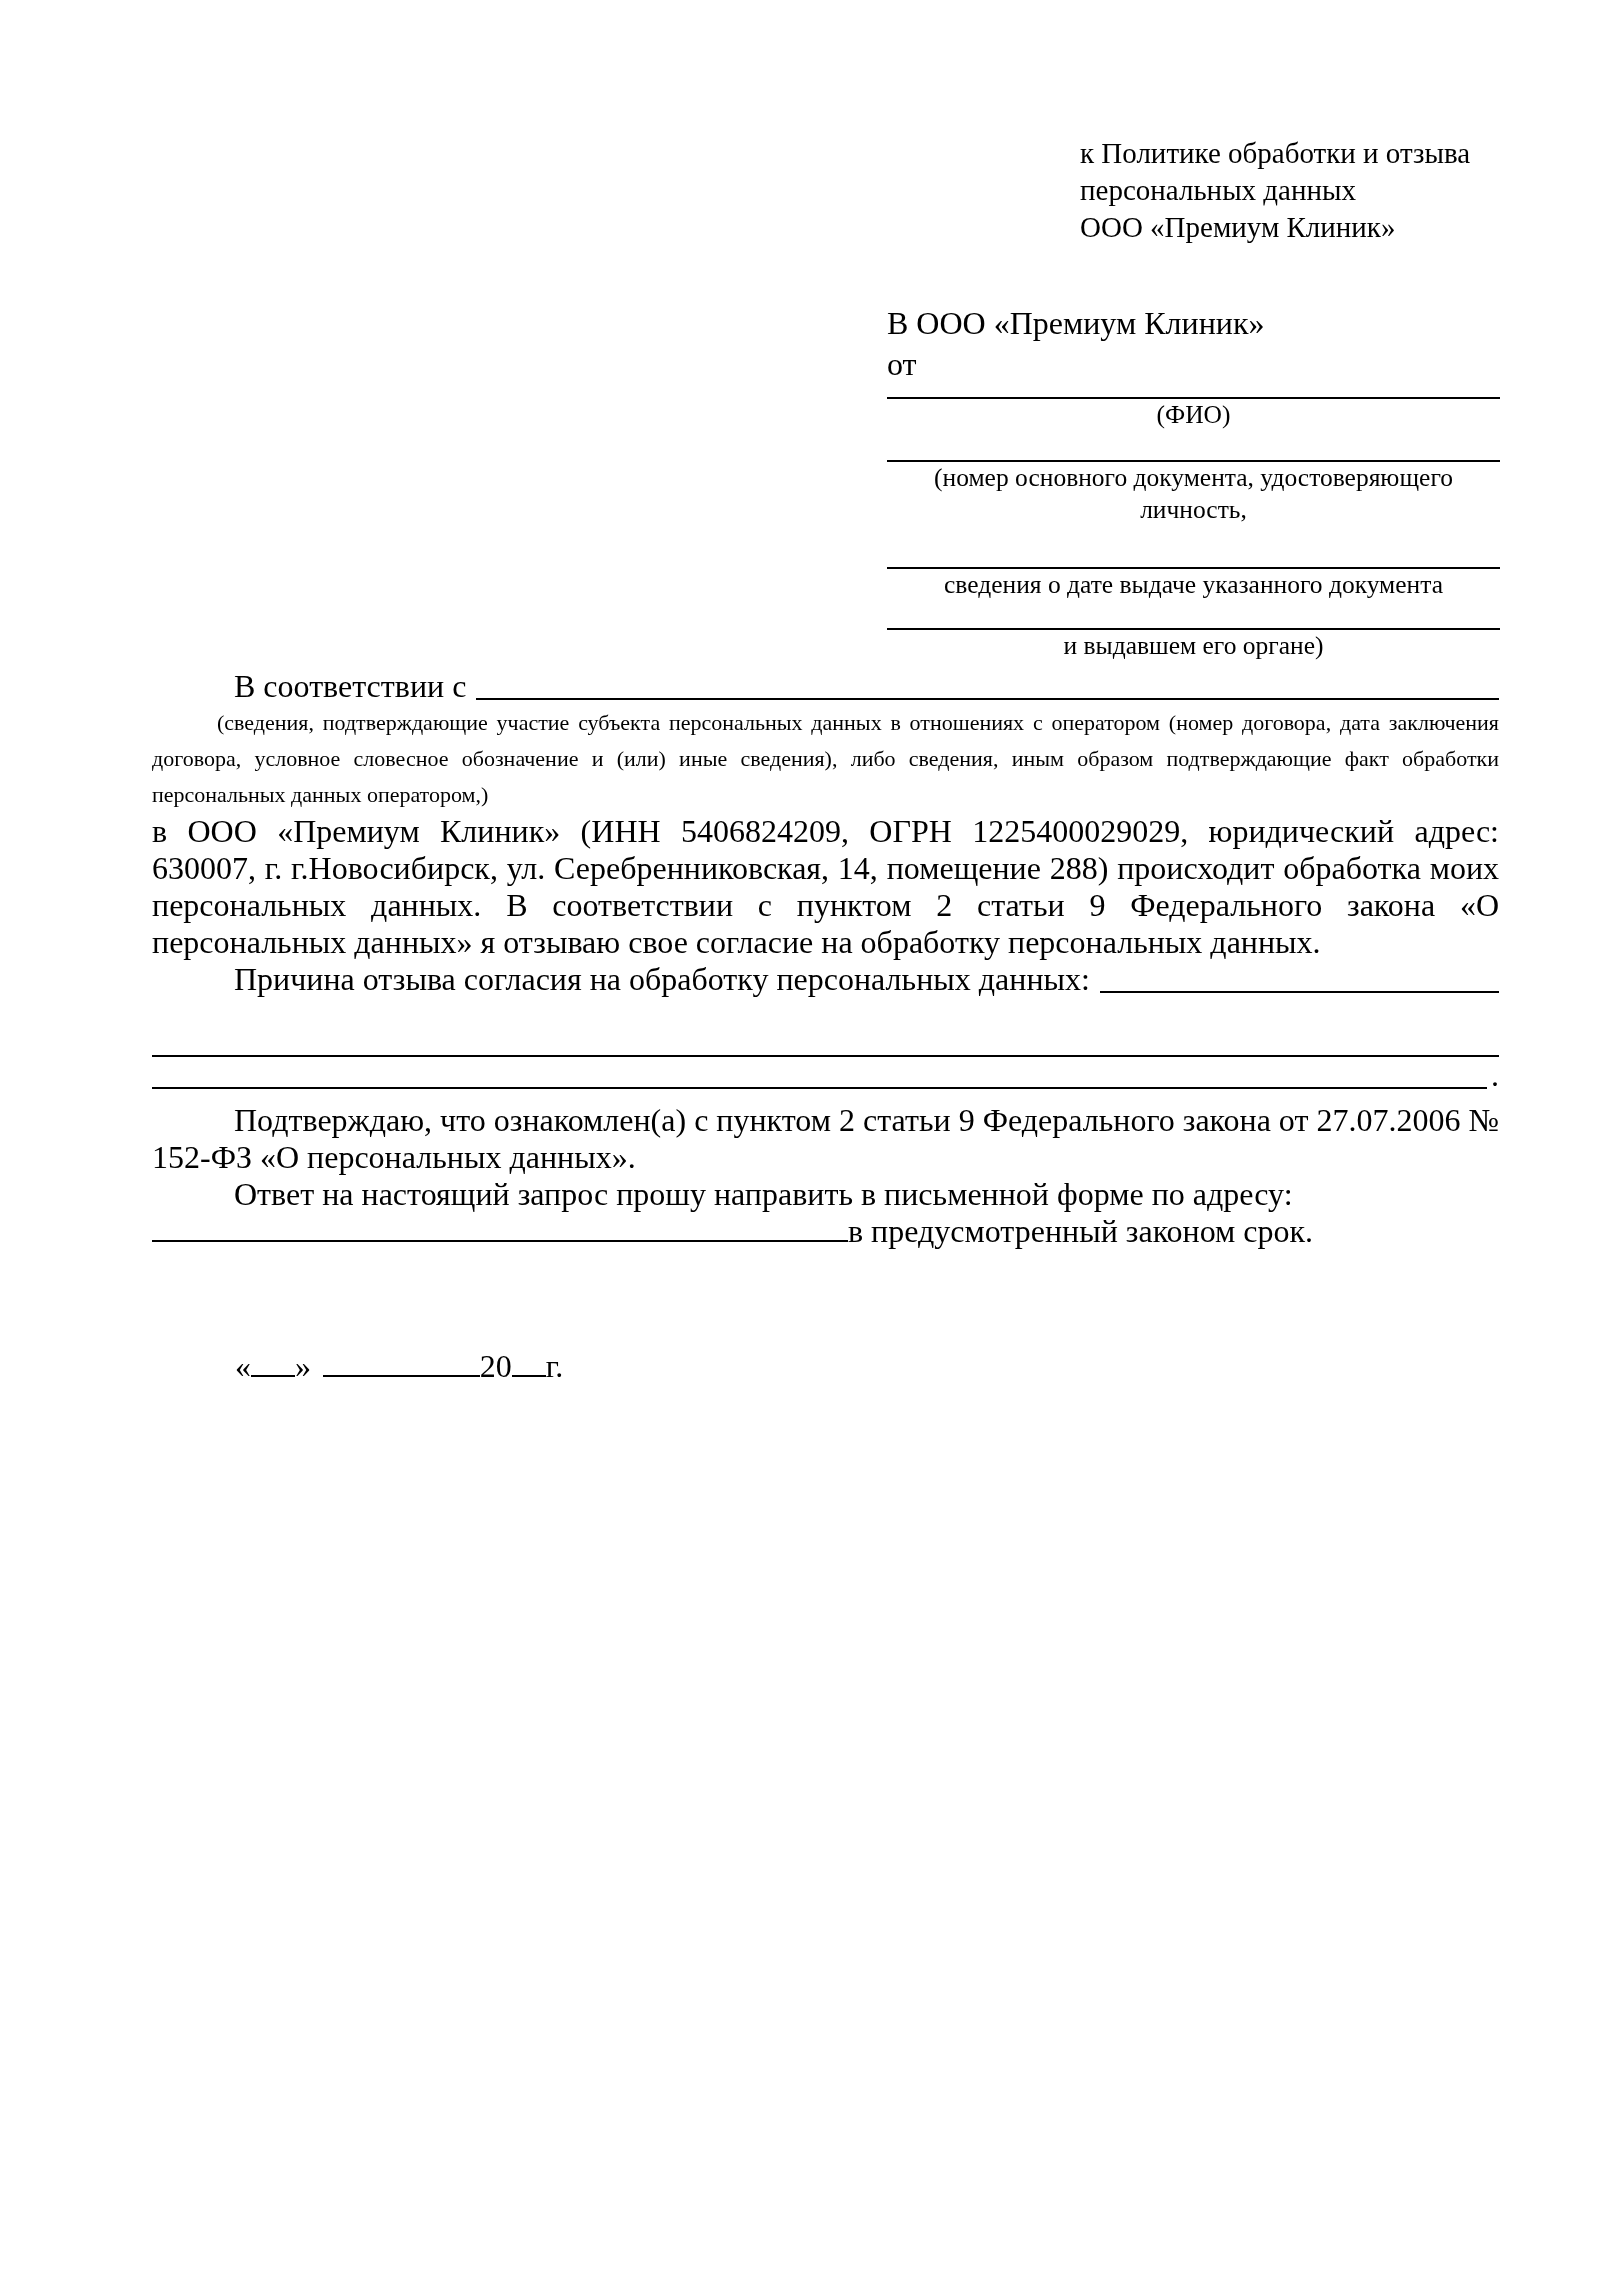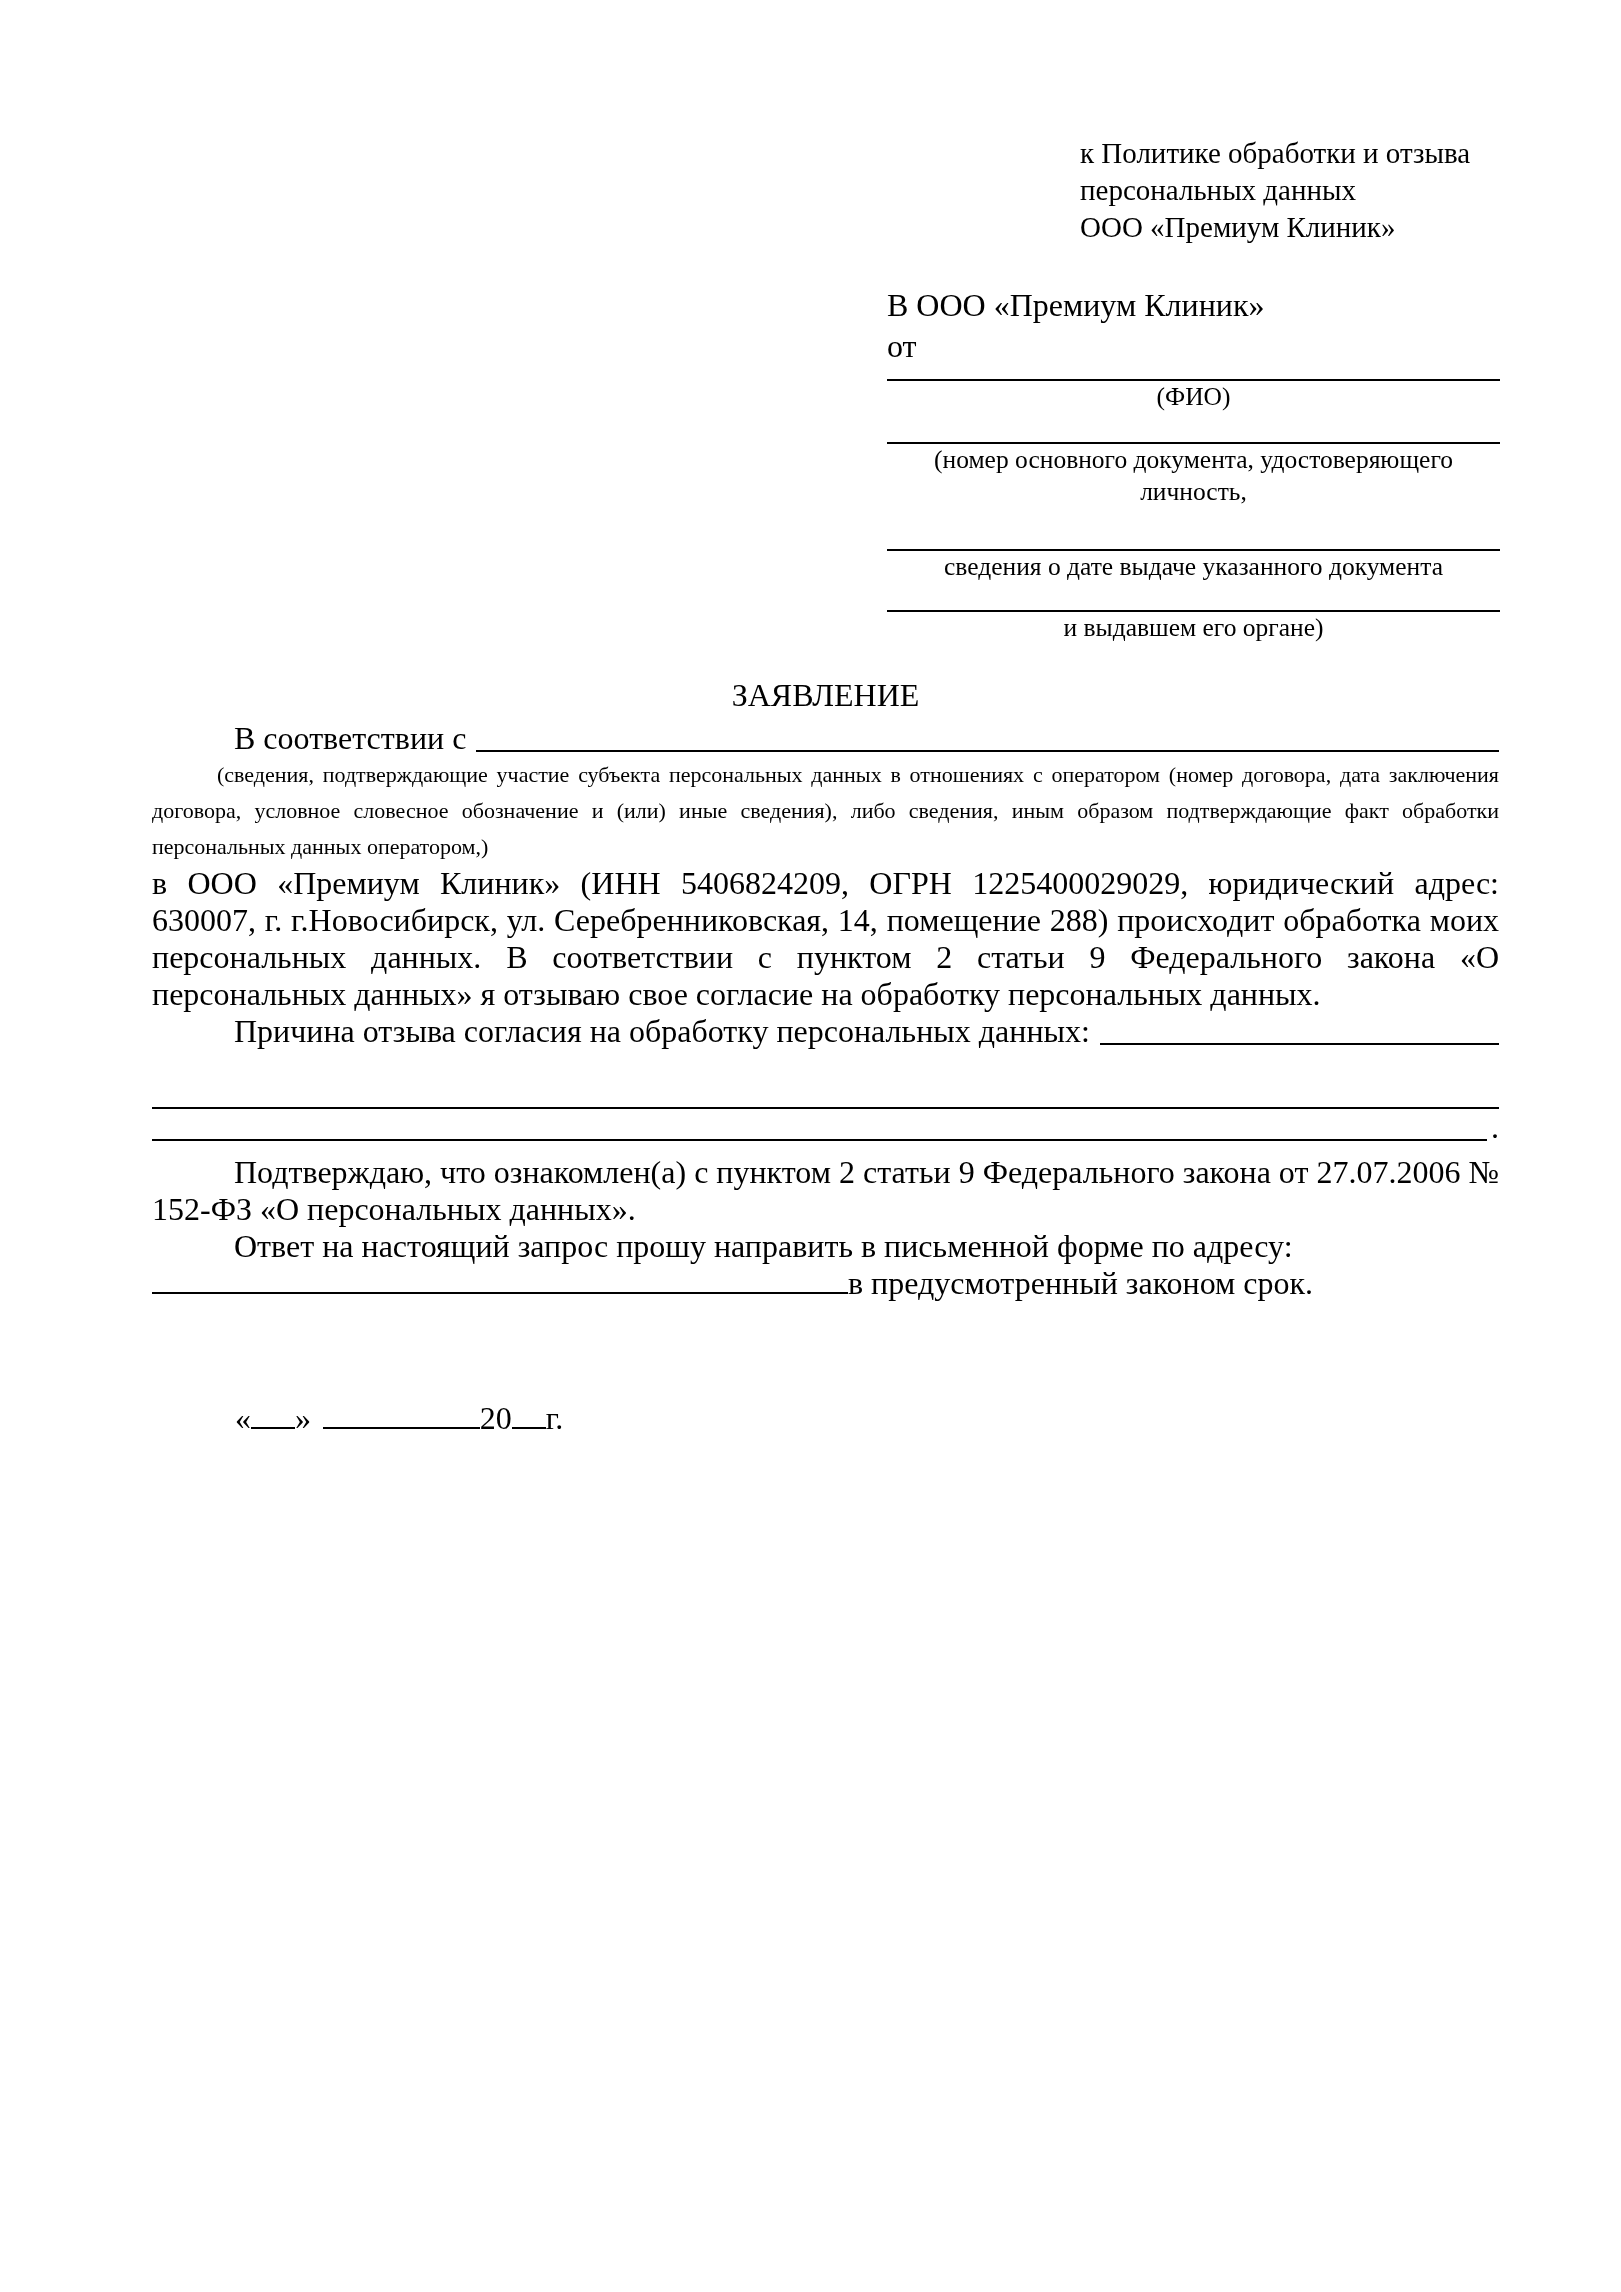--- a/index.html
+++ b/index.html
@@ -21,21 +21,21 @@
   
   .doc-title {
     margin-top:123px;
     text-align:center;
     font-weight:bold;
     font-size:33px;
     line-height:43px;
   }
 
   
-  .addressee { margin-top:39px; margin-left:735px; width:613px; }
+  .addressee { margin-top:57px; margin-left:735px; width:613px; }
   .addressee .to-line { line-height:41px; }
   .addressee .from-line { line-height:41px; }
   .addr-blank { border-bottom:2.9px solid #000000; }
   .addr-blank.b1 { height:11.8px; }
   .addr-blank.b2 { height:29px; }
   .addr-blank.b3 { height:41px; }
   .addr-blank.b4 { height:27.4px; }
   .addr-caption { text-align:center; font-size:25.5px; line-height:32px; }
 
   .statement-heading { margin-top:33px; text-align:center; }
@@ -120,21 +120,20 @@
     <div class="addr-blank b2"></div>
     <div class="addr-caption">(номер основного документа, удостоверяющего личность,</div>
 
     <div class="addr-blank b3"></div>
     <div class="addr-caption">сведения о дате выдаче указанного документа</div>
 
     <div class="addr-blank b4"></div>
     <div class="addr-caption">и выдавшем его органе)</div>
   </div>
 
-  <div class="statement-heading">ЗАЯВЛЕНИЕ</div>
 
   <div class="fill-row intro-row">
     <span class="label">В соответствии с</span>
     <span class="fblank"></span>
   </div>
 
   <div class="note">(сведения, подтверждающие участие субъекта персональных данных в отношениях с оператором (номер договора, дата заключения договора, условное словесное обозначение и (или) иные сведения), либо сведения, иным образом подтверждающие факт обработки персональных данных оператором,)</div>
 
   <div class="body-par">в ООО «Премиум Клиник» (ИНН 5406824209, ОГРН 1225400029029, юридический адрес: 630007, г. г.Новосибирск, ул. Серебренниковская, 14, помещение 288) происходит обработка моих персональных данных. В соответствии с пунктом 2 статьи 9 Федерального закона «О персональных данных» я отзываю свое согласие на обработку персональных данных.</div>
 

